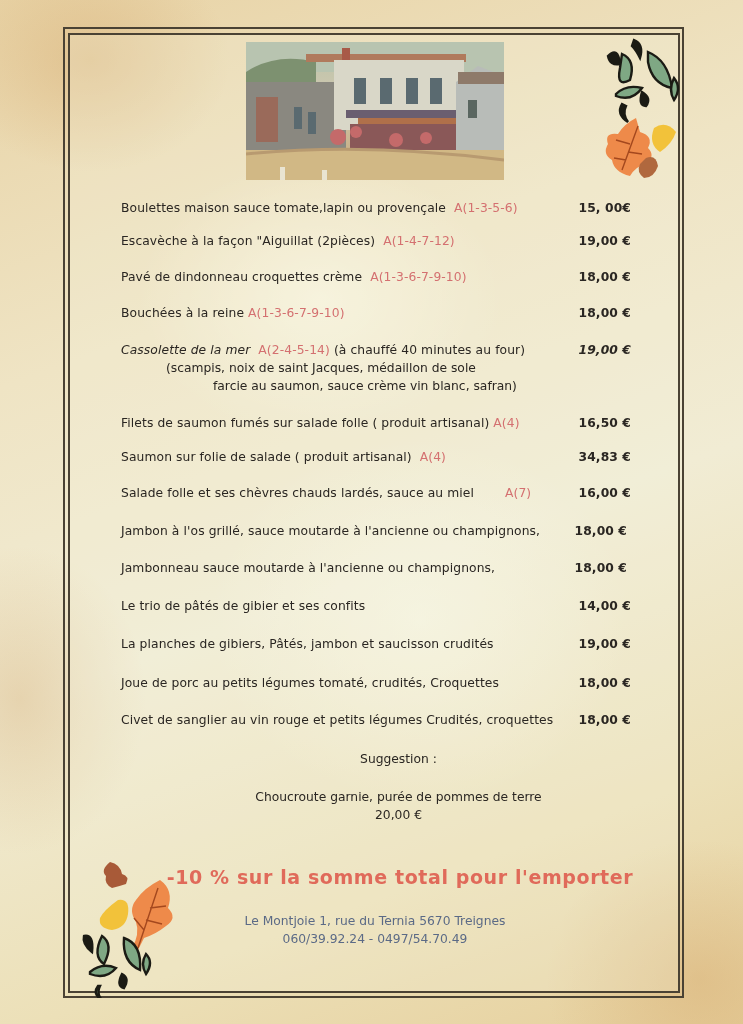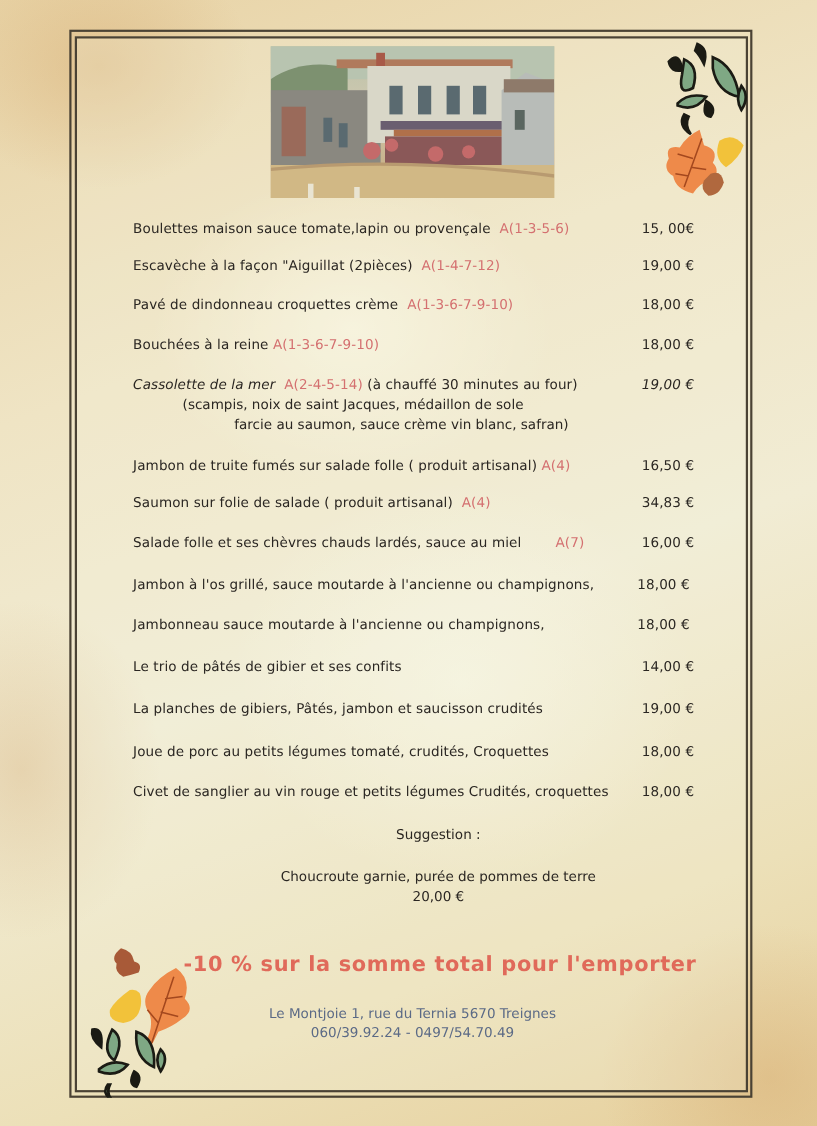--- a/index.html
+++ b/index.html
@@ -29,21 +29,21 @@
     overflow:hidden;
     background: linear-gradient(180deg, #b9c2a8 0%, #cfc8b0 40%, #c9b48e 75%, #d6bf8c 100%);
   }
   .picture svg { display:block; }
   .row {
     position:absolute; left:121px; width:510px; font-size:12.3px; line-height:15px;
     white-space:nowrap; letter-spacing:0.1px;
   }
   .row .name { position:absolute; left:0; top:0;text-align:center; }
   .row .allergen { color:#d47070; }
-  .row .price { position:absolute; right:0; top:0; text-align:left; }
+  .row .price { position:absolute; right:0; top:0; text-align:left;font-weight:bold; }
   .italic { font-style:italic; }
   .sub { position:absolute; font-size:12.3px; white-space:nowrap; }
   .center-text { position:absolute; left:0; width:743px; text-align:center; font-size:12.3px; white-space:nowrap; }
   .promo {
     position:absolute; left:0; width:800px; text-align:center; top:866px;
     font-size:19px; font-weight:bold; color:#e06a5a; letter-spacing:0.6px; white-space:nowrap;
   }
   .addr {
     position:absolute; left:0; width:750px; text-align:center; font-size:12.3px; color:#5b6a86; white-space:nowrap;
   }
@@ -134,28 +134,28 @@
 </div>
 <div class="row" style="top:270px">
   <span class="name"><span>Pavé de dindonneau croquettes crème</span>&nbsp;&nbsp;<span class="allergen">A(1-3-6-7-9-10)</span></span>
   <span class="price">18,00 €</span>
 </div>
 <div class="row" style="top:306px">
   <span class="name"><span>Bouchées à la reine</span> <span class="allergen">A(1-3-6-7-9-10)</span></span>
   <span class="price">18,00 €</span>
 </div>
 <div class="row" style="top:343px">
-  <span class="name"><span class="italic">Cassolette de la mer</span>&nbsp;&nbsp;<span class="allergen">A(2-4-5-14)</span> <span>(à chauffé 30 minutes au four)</span></span>
+  <span class="name"><span class="italic">Cassolette de la mer</span>&nbsp;&nbsp;<span class="allergen">A(2-4-5-14)</span> <span>(à chauffé 40 minutes au four)</span></span>
   <span class="price italic">19,00 €</span>
 </div>
 <div class="sub" style="left:166px;top:361px">(scampis, noix de saint Jacques, médaillon de sole</div>
 <div class="sub" style="left:213px;top:379px">farcie au saumon, sauce crème vin blanc, safran)</div>
 
 <div class="row" style="top:416px">
-  <span class="name"><span>Jambon de truite fumés sur salade folle ( produit artisanal)</span> <span class="allergen">A(4)</span></span>
+  <span class="name"><span>Filets de saumon fumés sur salade folle ( produit artisanal)</span> <span class="allergen">A(4)</span></span>
   <span class="price">16,50 €</span>
 </div>
 <div class="row" style="top:450px">
   <span class="name"><span>Saumon sur folie de salade  ( produit artisanal)</span>&nbsp;&nbsp;<span class="allergen">A(4)</span></span>
   <span class="price">34,83 €</span>
 </div>
 <div class="row" style="top:486px">
   <span class="name"><span>Salade folle et ses chèvres chauds lardés, sauce au miel</span></span>
   <span class="allergen" style="position:absolute;left:384px;top:0">A(7)</span>
   <span class="price">16,00 €</span>

